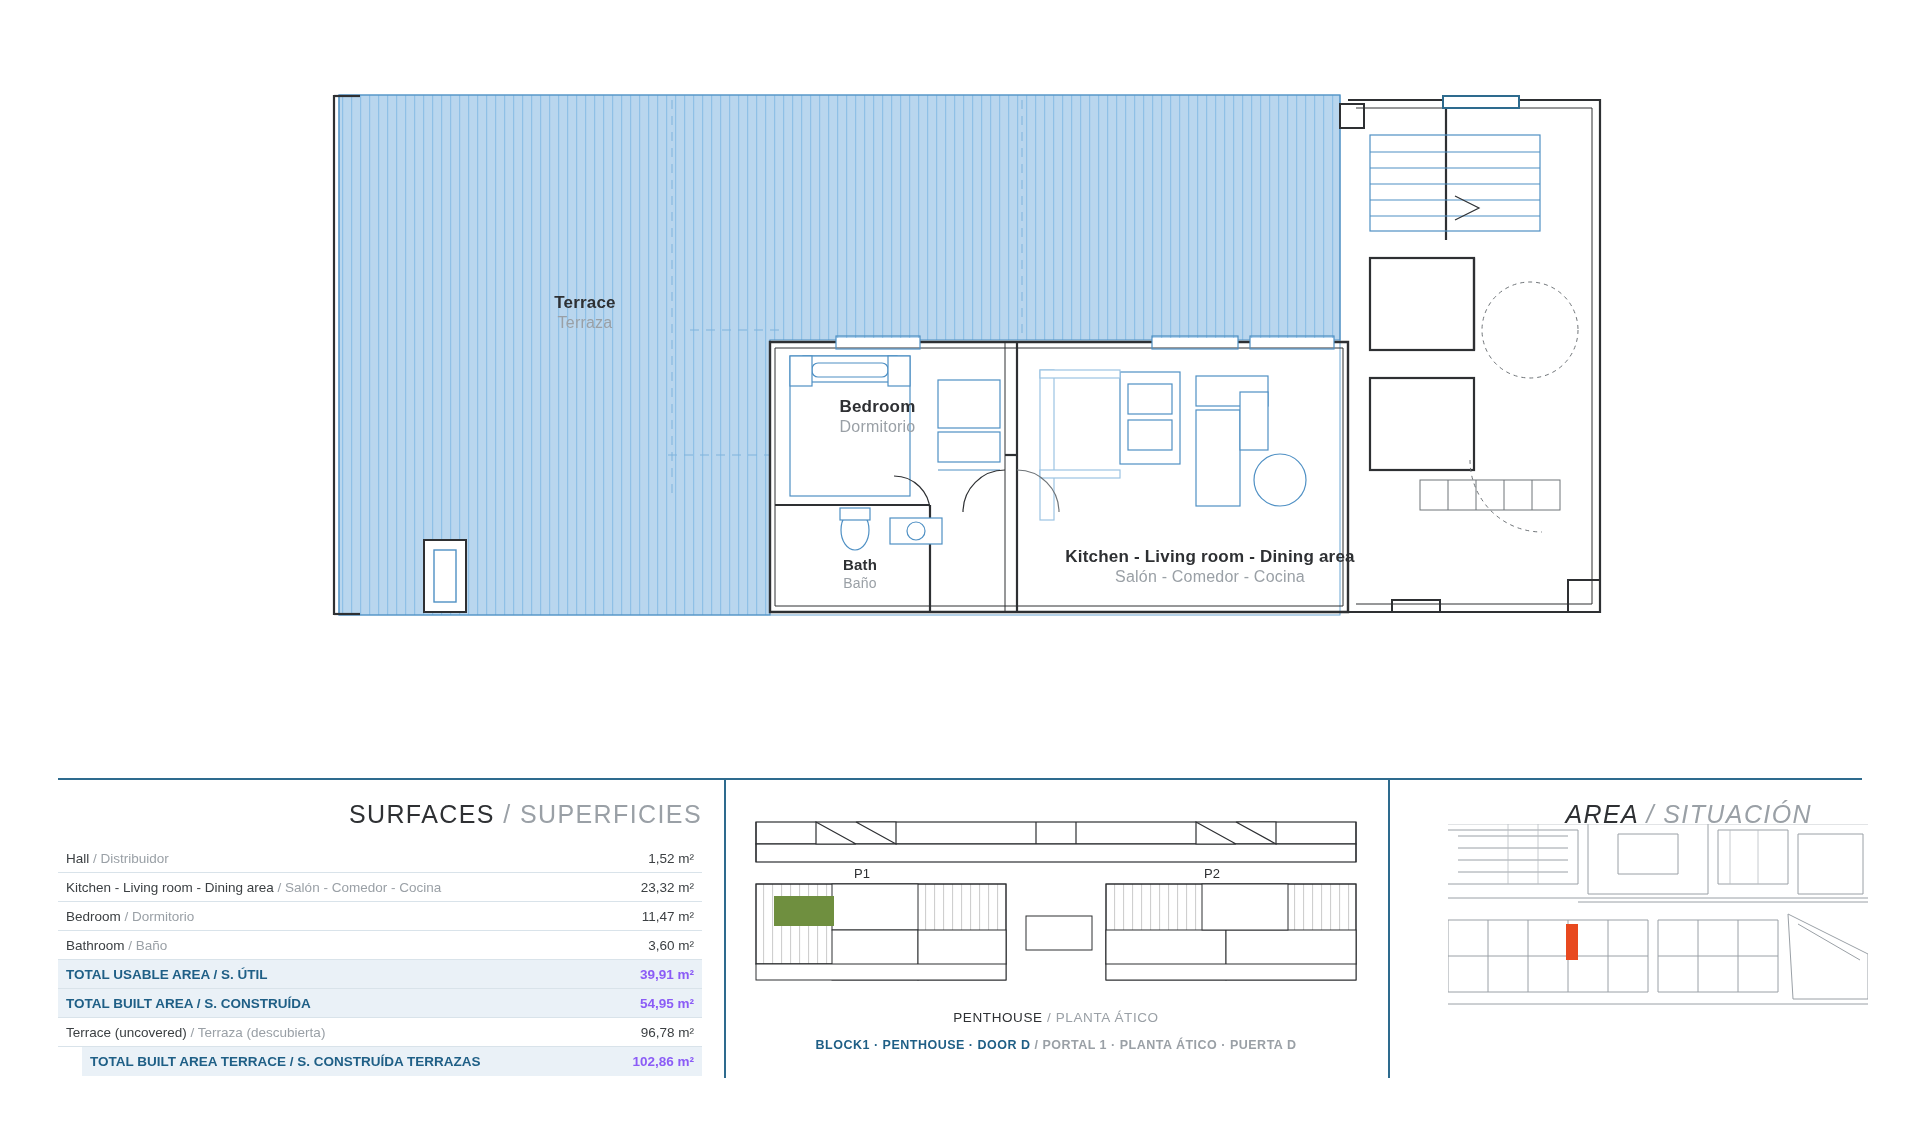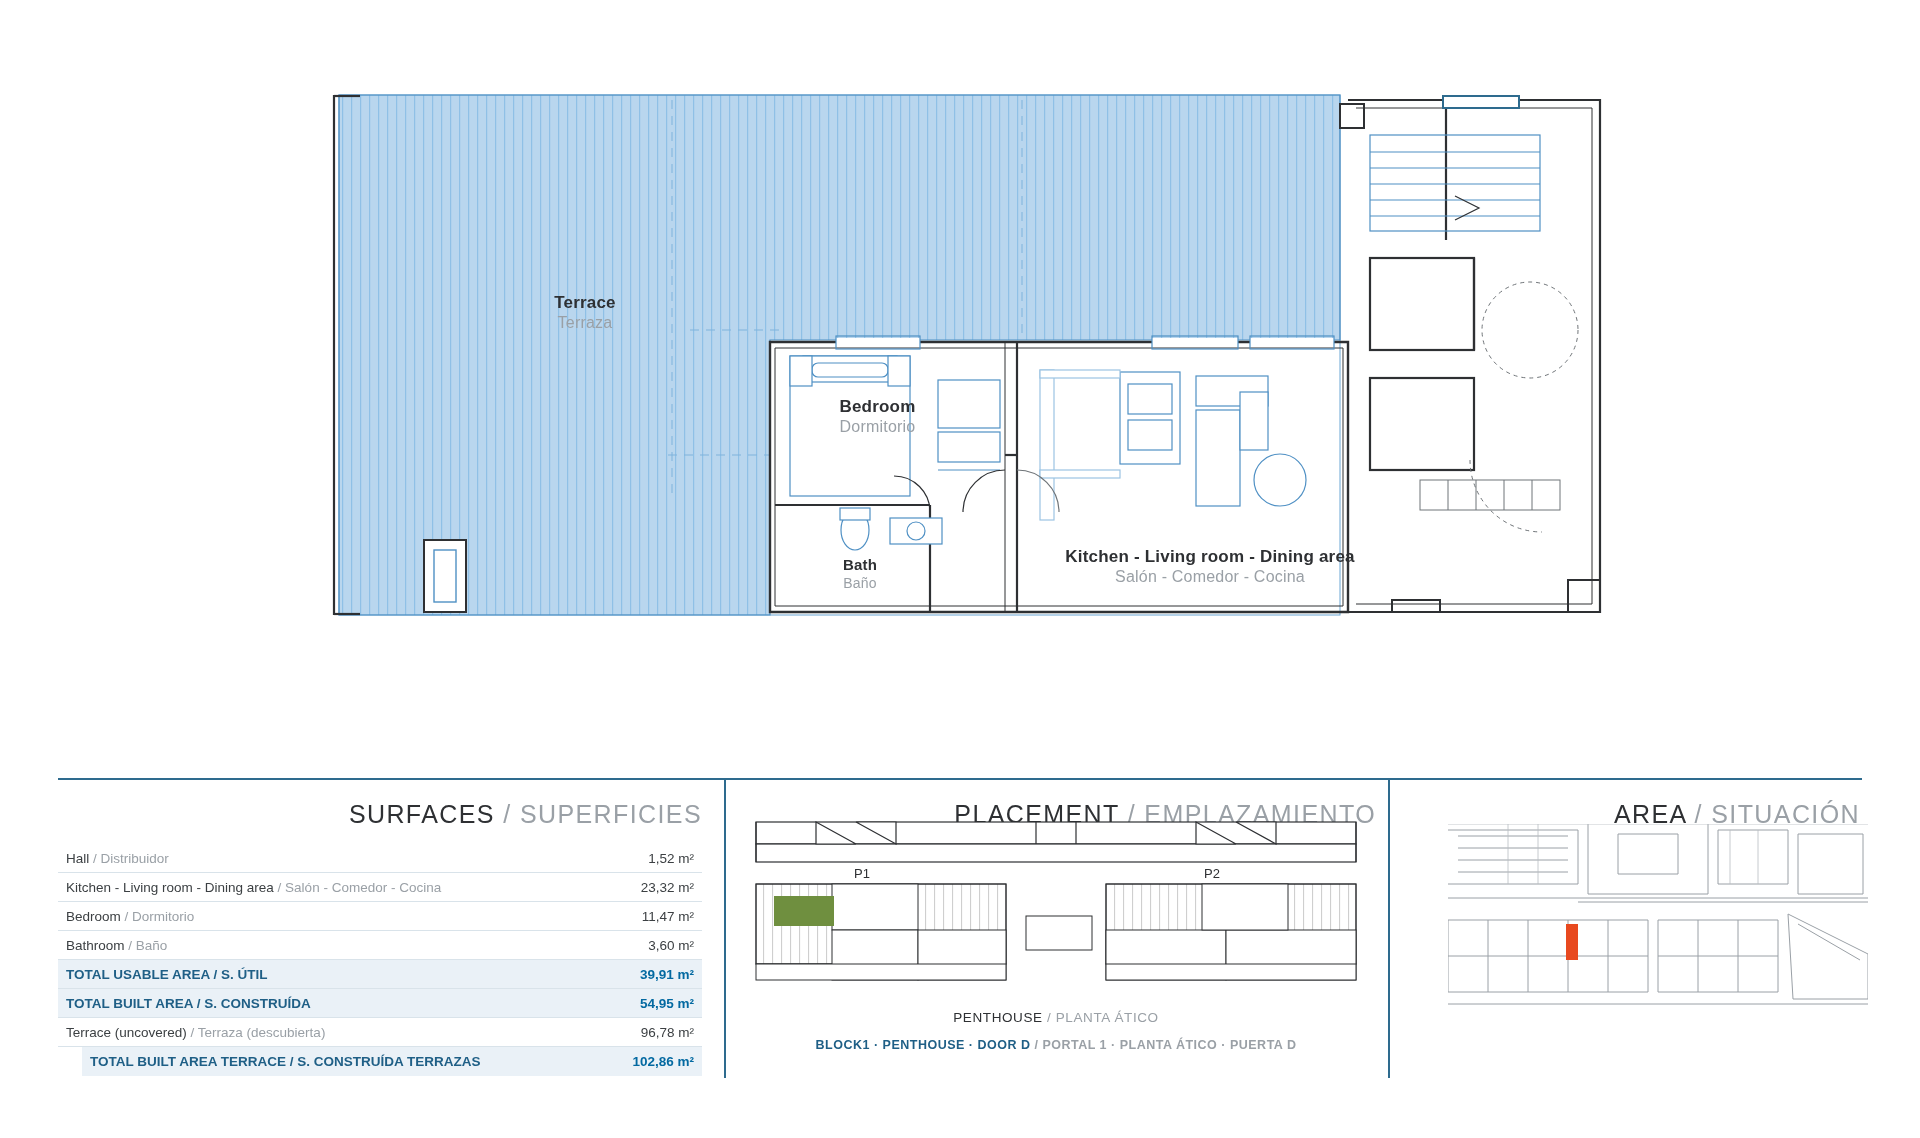--- a/index.html
+++ b/index.html
@@ -27,21 +27,21 @@
   .panel-title .grey{color:#9aa0a6;}
 
   
   .surfaces{position:absolute;left:58px;top:66px;width:644px;}
   .srow{display:flex;justify-content:space-between;align-items:center;height:29px;border-bottom:1px solid #d9e3ea;padding:0 8px;font-size:13.5px;box-sizing:border-box;}
   .srow .nm{white-space:nowrap;}
   .srow .nm .es{color:#9aa0a6;}
   .srow .val{white-space:nowrap;}
   .srow.total{background:#eaf1f7;color:#1f5f86;font-weight:bold;}
   .srow.total .es{color:#1f5f86;font-weight:bold;}
-  .srow.total .val{color:#0369a1;font-weight:bold;text-align:right;}
+  .srow.total .val{color:#8b5cf6;font-weight:bold;text-align:right;}
   .srow.plain .val{color:#3c4043;}
 
   
   .placement{position:absolute;left:736px;top:0;width:640px;height:300px;}
   .placement .cap1{position:absolute;width:100%;text-align:center;top:232px;font-size:13.5px;letter-spacing:.6px;color:#2e3033;}
   .placement .cap1 .grey{color:#9aa0a6;}
   .placement .cap2{position:absolute;width:100%;text-align:center;top:260px;font-size:12.5px;letter-spacing:.5px;color:#1f5f86;font-weight:bold;}
   .placement .cap2 .grey{color:#9aa0a6;font-weight:bold;}
   .plabel{position:absolute;font-size:13px;color:#2e3033;}
 
@@ -238,24 +238,20 @@
       <div class="srow plain">
         <span class="nm"><span>Terrace (uncovered)</span><span class="es"> / Terraza (descubierta)</span></span>
         <span class="val">96,78 m²</span>
       </div>
       <div class="srow total" style="border-bottom:none;margin-left:24px;">
         <span class="nm"><span>TOTAL BUILT AREA TERRACE</span><span class="es"> / S. CONSTRUÍDA TERRAZAS</span></span>
         <span class="val">102,86 m²</span>
       </div>
     </div>
 
-    <div class="panel-title" style="left:736px;width:640px;">
-      <span>PLACEMENT</span>
-      <span class="grey">/ EMPLAZAMIENTO</span>
-    </div>
 
     <div class="placement">
       <svg width="640" height="230" viewBox="0 0 640 230" xmlns="http://www.w3.org/2000/svg">
 
         <g stroke="#2e3033" stroke-width="1.2" fill="#ffffff">
           <rect x="20" y="44" width="600" height="22"></rect>
           <rect x="20" y="66" width="600" height="18"></rect>
           <path d="M80 44 L120 66 L80 66 Z" fill="#ffffff"></path>
           <path d="M160 66 L120 44 L160 44 Z"></path>
           <path d="M460 44 L500 66 L460 66 Z"></path>
@@ -289,21 +285,21 @@
       <div class="plabel" style="left:468px;top:88px;">P2</div>
 
       <div class="cap1">
         <span>PENTHOUSE</span><span class="grey"> / PLANTA ÁTICO</span>
       </div>
       <div class="cap2">
         <span>BLOCK1 · PENTHOUSE · DOOR D</span><span class="grey"> / PORTAL 1 · PLANTA ÁTICO · PUERTA D</span>
       </div>
     </div>
 
-    <div class="panel-title" style="left:1400px;width:460px;">
+    <div class="panel-title" style="left:1352px;width:460px;font-style:italic;">
       <span>AREA</span>
       <span class="grey">/ SITUACIÓN</span>
     </div>
 
     <div class="areamap">
       <svg width="420" height="230" viewBox="0 0 420 230" xmlns="http://www.w3.org/2000/svg" style="margin-left:48px;margin-top:46px;">
         <rect x="0" y="0" width="420" height="180" fill="#ffffff"></rect>
         <g stroke="#9aa0a6" stroke-width="1" fill="none">
           <path d="M0 6 L130 6 L130 60 L0 60"></path>
           <path d="M10 12 L120 12 M10 24 L120 24 M10 36 L120 36 M10 48 L120 48"></path>

